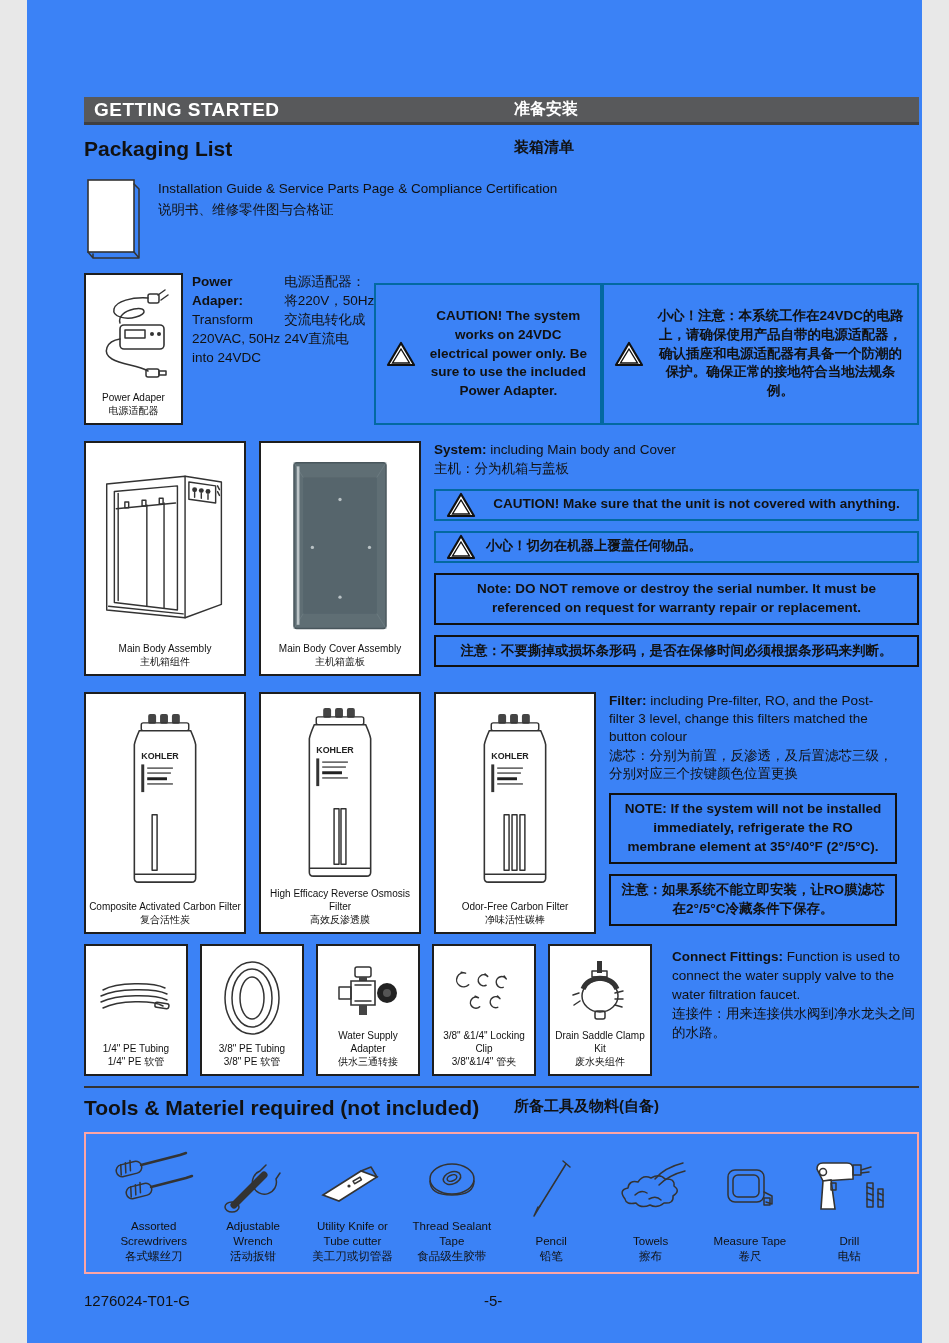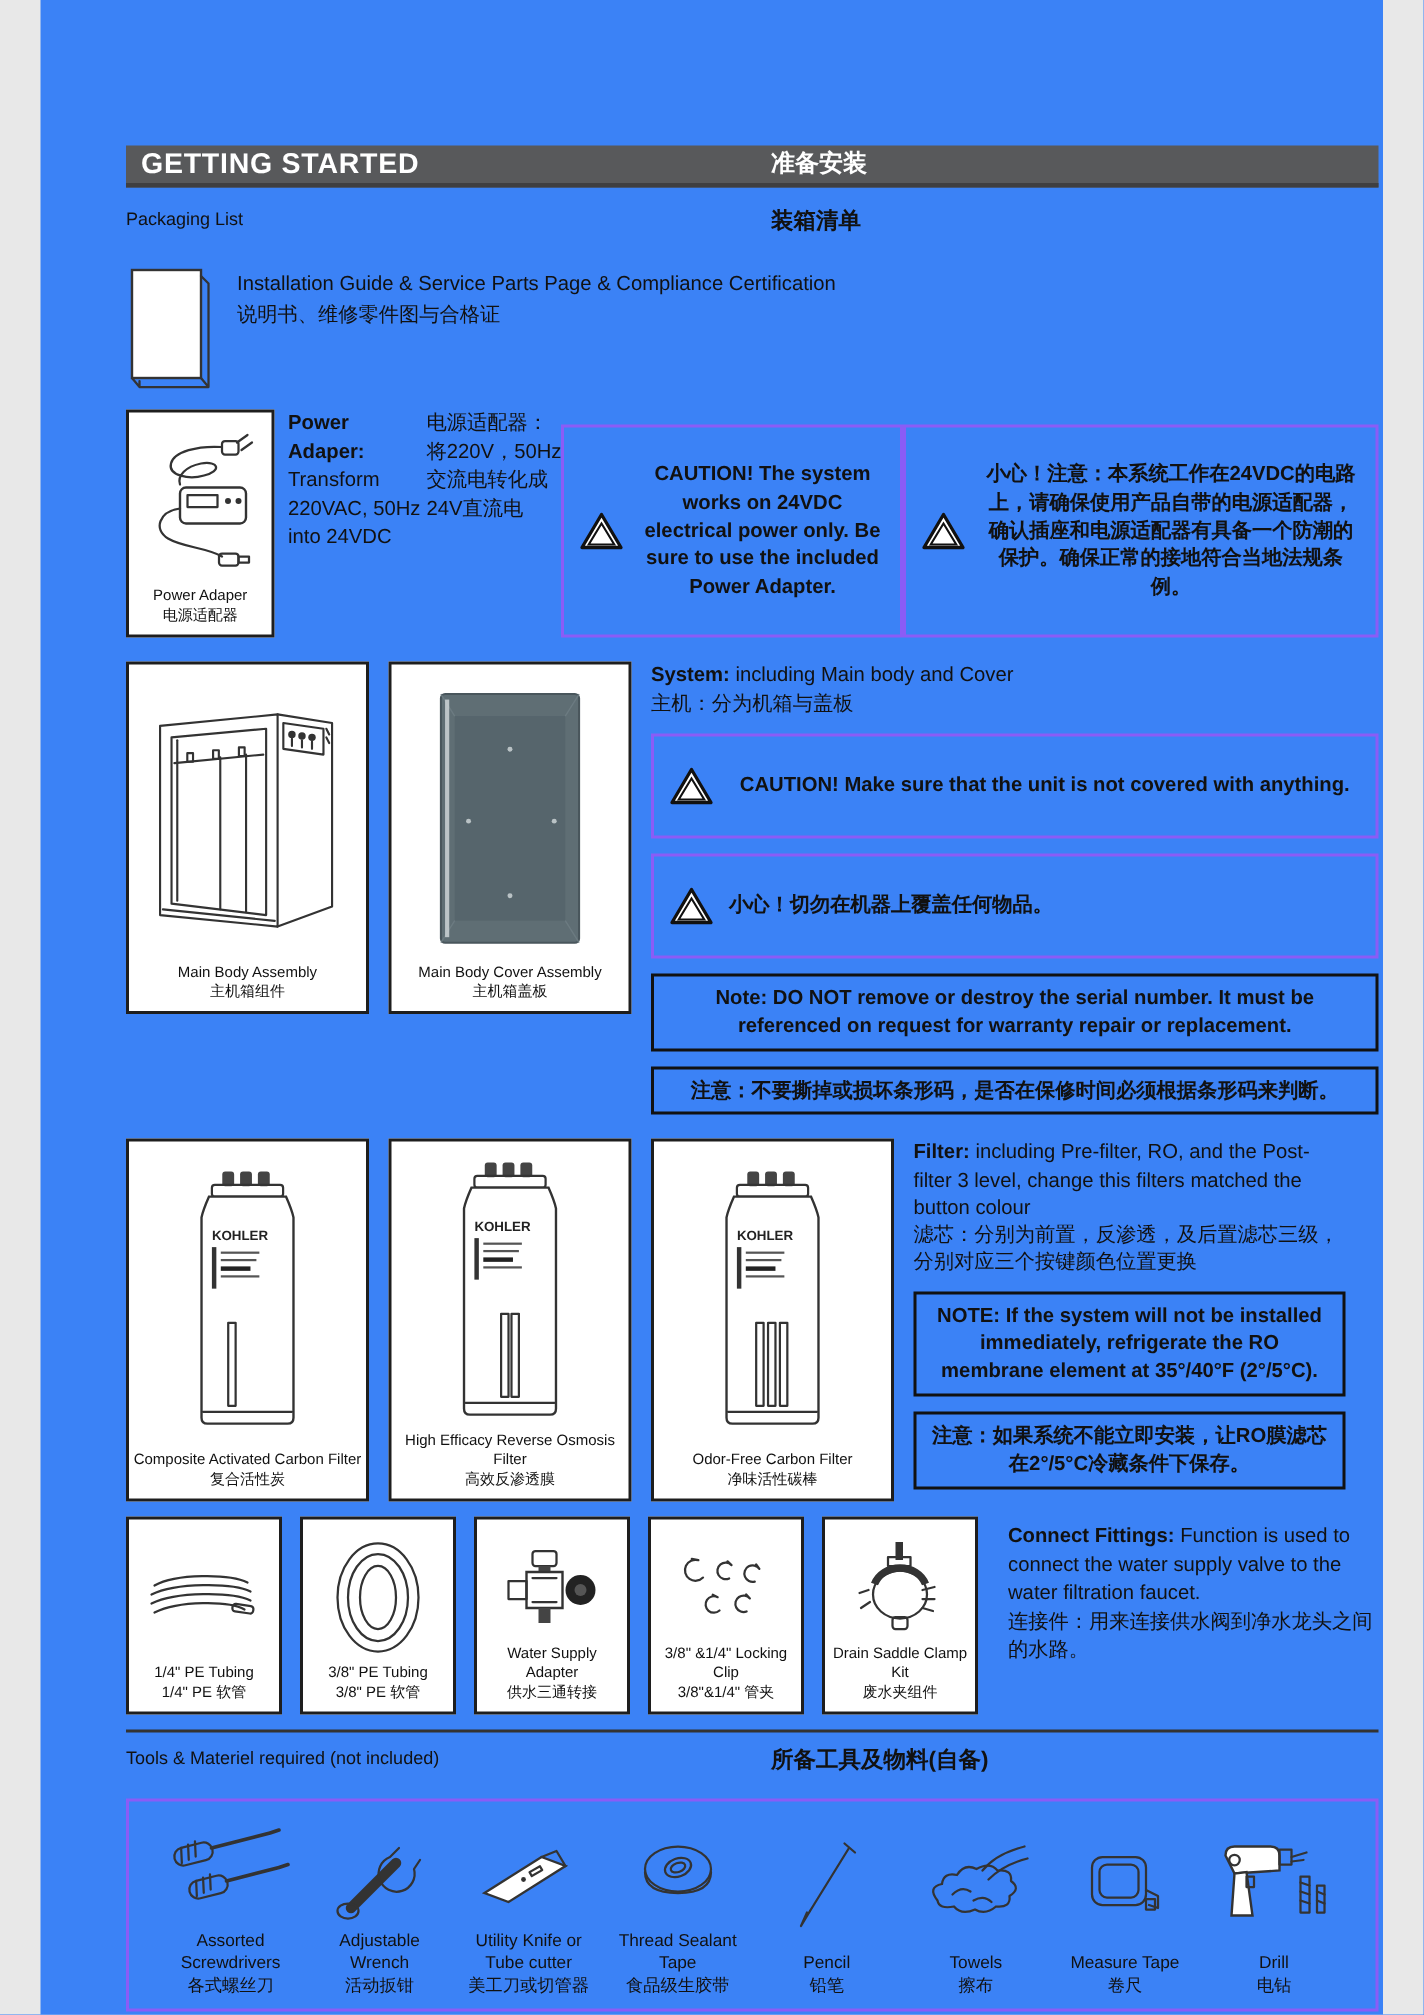--- a/index.html
+++ b/index.html
@@ -13,21 +13,21 @@
   
   .header-bar {
     margin-top: 97px; height: 28px; background: #58595b;
     display: flex; align-items: center; position: relative;
     border-bottom: 3px solid #3f3f41;
   }
   .header-bar .en { color:#fff; font-weight:bold; font-size:19px; padding-left:10px; letter-spacing:.5px; }
   .header-bar .zh { position:absolute; left:430px; color:#fff; font-weight:bold; font-size:16px; }
 
   .heading-row { position: relative; margin-top: 12px; height: 24px; }
-  .heading-row .en { font-size: 12px; font-weight: normal; }
+  .heading-row .en { font-size: 21px; font-weight: bold; }
   .heading-row .zh { position: absolute; left: 430px; top: 1px; font-size: 15px; font-weight: bold; }
 
   
   .guide-row { display:flex; margin-top:16px; gap:14px; height:86px; }
   .guide-text { font-size:13.5px; line-height:1.55; padding-top:2px; }
 
   
   .figbox {
     border: 2px solid #1e1e1e; display: flex; flex-direction: column;
     align-items: center; padding: 8px 3px 6px; flex: none; background:#fff;
@@ -37,22 +37,22 @@
   .figcap span { display:block; }
 
   
   .power-row { display:flex; margin-top:10px; gap:9px; }
   .power-figbox { width: 99px; height: 152px; }
   .power-right { flex:1; display:flex; }
   .desc { font-size:13.5px; line-height:1.4; }
   .desc b { font-weight: bold; }
 
   .caution {
-    border: 2px solid #8b5cf6; display:flex; align-items:center; gap:10px;
-    padding: 20px 10px; margin-top: 10px; font-weight:bold; font-size:13.5px;
+    border: 2px solid #0369a1; display:flex; align-items:center; gap:10px;
+    padding: 1px 10px; margin-top: 10px; font-weight:bold; font-size:13.5px;
   }
   .caution .txt { flex:1; text-align:center; line-height:1.4; }
   .caution .tri { flex:none; }
   .notebox {
     border:2px solid #111; padding:5px 9px; font-weight:bold;
     font-size:13.5px; line-height:1.4; margin-top:10px;text-align:center;
   }
 
   
   .system-row { display:flex; margin-top:16px; gap:13px; }
@@ -67,21 +67,21 @@
 
   
   .fittings-row { display:flex; margin-top:10px; gap:12px; }
   .fitting-fig { width:104px; height:132px; }
   .fittings-text { flex:1; padding-left:8px; padding-top:4px; }
 
   .divider { margin-top:10px; border-top:2px solid #333; }
 
   
   .tools-box {
-    margin-top:12px; border:2px solid #8b5cf6; height:142px;
+    margin-top:12px; border:2px solid #fca5a5; height:142px;
     display:flex; padding:12px 20px 8px; gap:4px;
   }
   .tool { flex:1; display:flex; flex-direction:column; align-items:center; justify-content:space-between; }
   .tool .cap { text-align:center; font-size:11.5px; line-height:1.3; }
   .tool .cap span { display:block; }
   .tool .art { flex:1; display:flex; align-items:center; justify-content:center; }
 
   .footer-row { position:relative; margin-top:18px; font-size:15px; }
   .footer-page { position:absolute; left:400px; top:0; }
 

